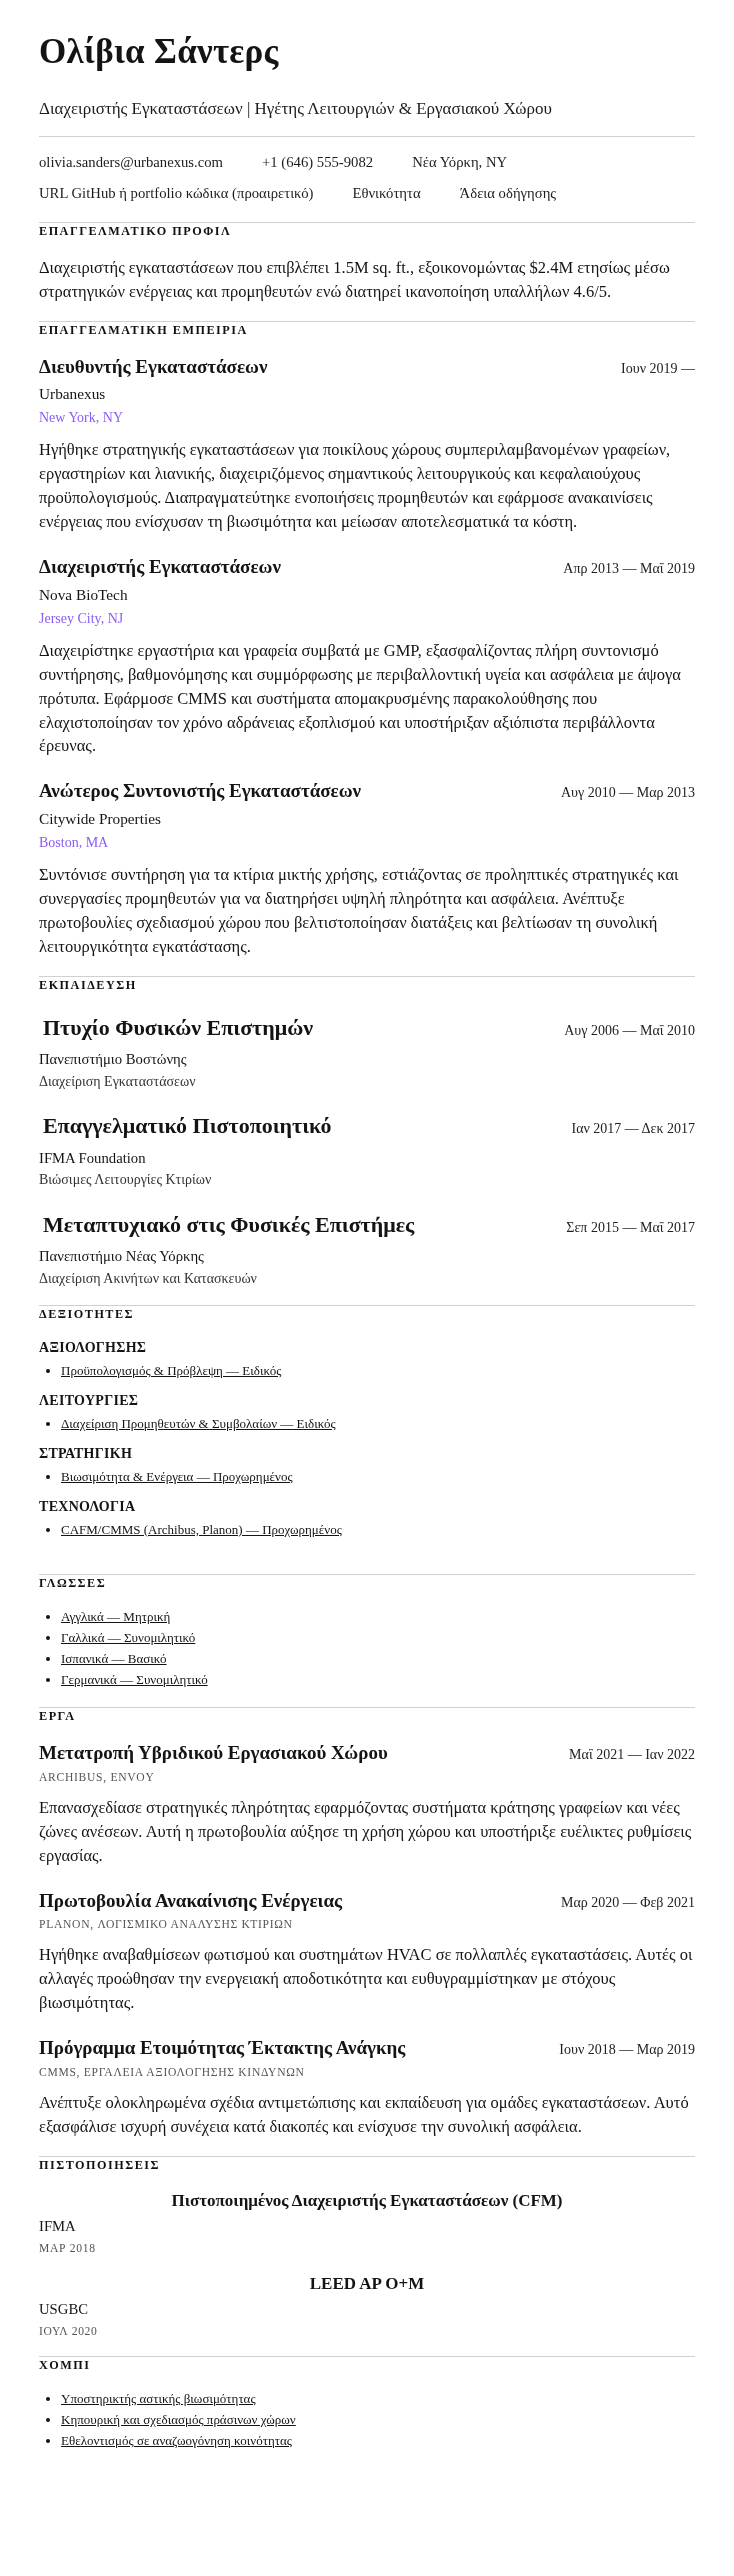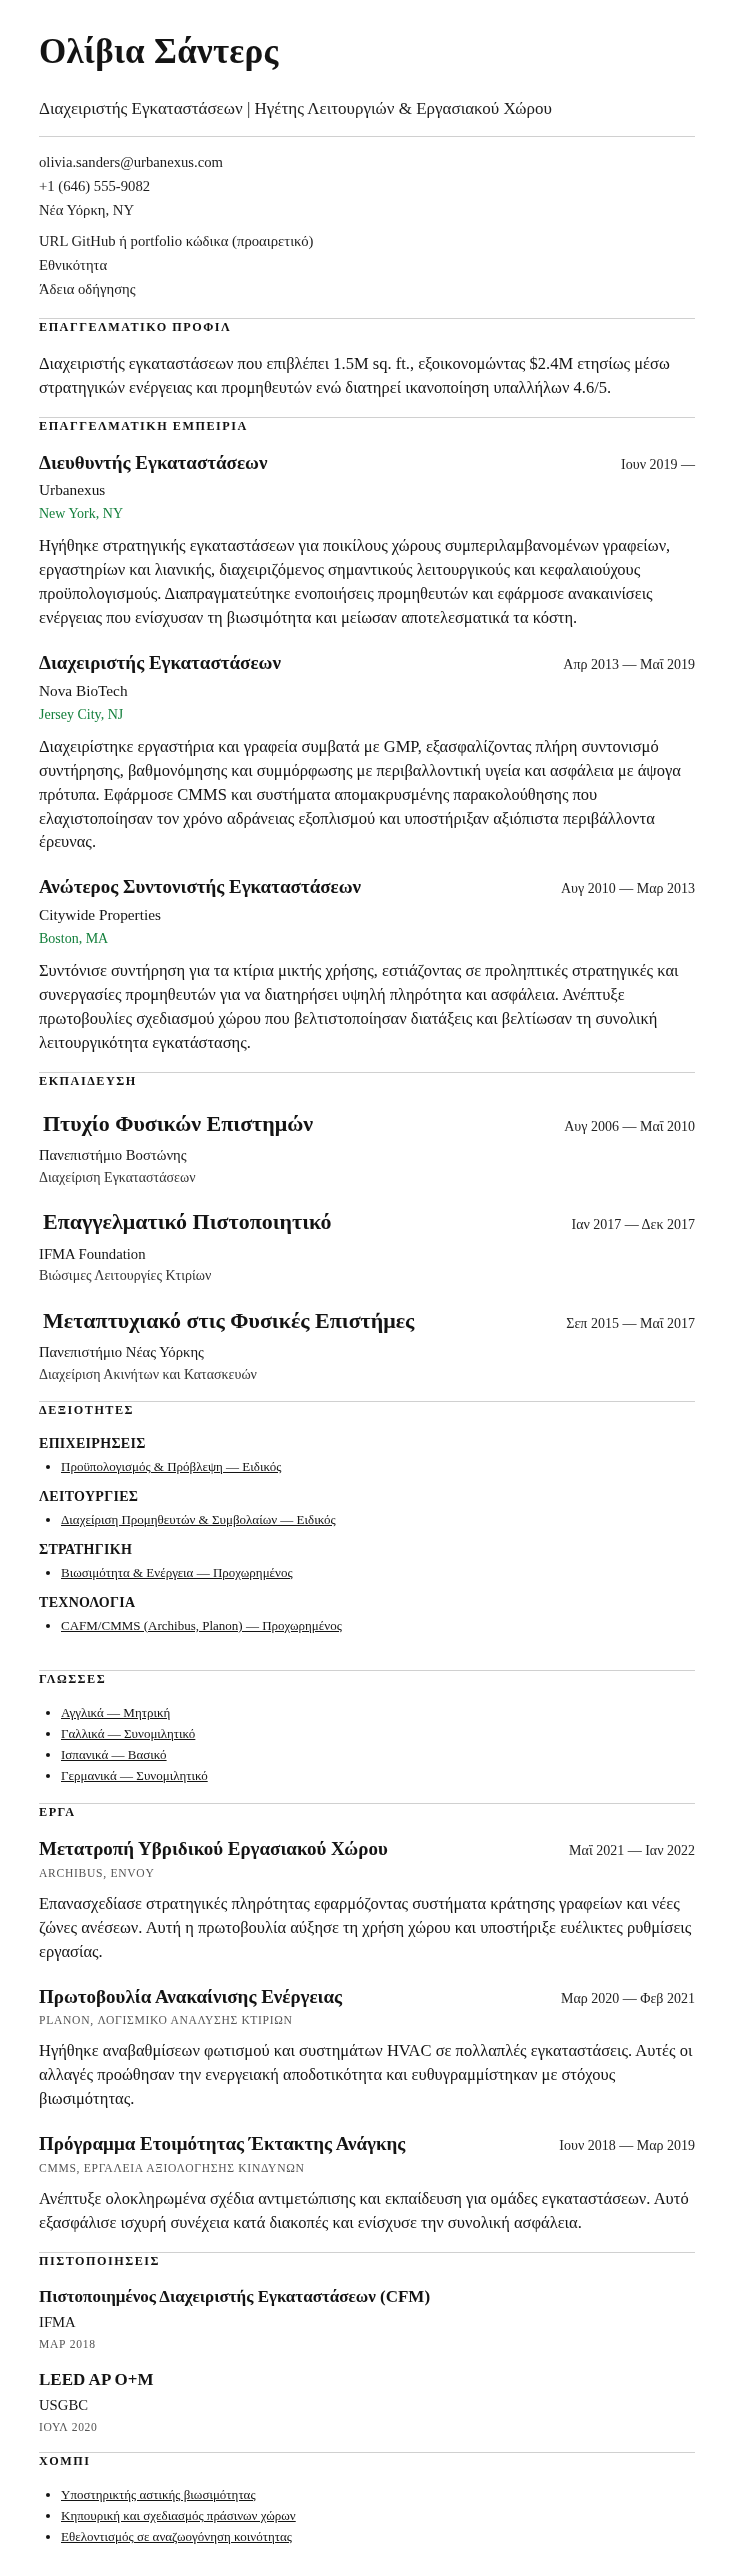--- a/index.html
+++ b/index.html
@@ -38,21 +38,20 @@
     margin: 0;
   }
   .contact { padding: 16px 0 18.4px; }
   .contact-row {
     display: flex;
     flex-wrap: wrap;
     column-gap: 39px;
     row-gap: 4.9px;
     font-size: 14.7px;
     line-height: 1.3;
-    flex-direction: column;
   }
   .contact-row + .contact-row { margin-top: 12.2px; }
   .contact-item { color: #1c1c1c; }
 
   
   .section {
     border-top: 0.6px solid #d0d0d0;
     padding: 1px 0 17px;
   }
   .section-heading {
@@ -85,21 +84,21 @@
     line-height: 1.25;
     margin: 0;
   }
   .entry-dates {
     font-size: 14px;
     color: #222222;
     white-space: nowrap;
     flex-shrink: 0;
   }
   .entry-company { font-size: 15.3px; line-height: 1.3; margin-top: 6.1px; }
-  .entry-location { font-size: 14px; line-height: 1.3; margin-top: 4.9px; color: #15803d; }
+  .entry-location { font-size: 14px; line-height: 1.3; margin-top: 4.9px; color: #8b5cf6; }
   .entry-desc { margin-top: 11px; }
   .entry-tools {
     font-size: 11.6px;
     letter-spacing: 0.7px;
     text-transform: uppercase;
     color: #555555;
     margin-top: 4.9px;
     line-height: 1.3;
   }
 
@@ -129,21 +128,21 @@
     font-size: 13px;
     line-height: 1.45;
     margin-bottom: 2.4px;
     text-decoration: underline;
   }
   ul.bullet-list li:last-child { margin-bottom: 0; }
 
   
   .cert-entry { margin-bottom: 17px; }
   .cert-entry:last-child { margin-bottom: 0; }
-  .cert-title { font-size: 17px; font-weight: 700; line-height: 1.3; margin: 0; }
+  .cert-title { font-size: 17px; font-weight: 700; line-height: 1.3; margin: 0; text-align: center; }
   .cert-issuer { font-size: 14.7px; line-height: 1.3; margin-top: 4.9px; }
   .cert-date {
     font-size: 11.6px;
     letter-spacing: 0.7px;
     text-transform: uppercase;
     color: #555555;
     margin-top: 4.9px;
     line-height: 1.3;
   }
 </style>
@@ -237,21 +236,21 @@
       </div>
       <div class="edu-inst">Πανεπιστήμιο Νέας Υόρκης</div>
       <div class="edu-field">Διαχείριση Ακινήτων και Κατασκευών</div>
     </article>
   </section>
 
   <section class="section">
     <h2 class="section-heading">ΔΕΞΙΟΤΗΤΕΣ</h2>
 
     <div class="skill-group">
-      <h3 class="skill-category">ΕΠΙΧΕΙΡΗΣΕΙΣ</h3>
+      <h3 class="skill-category">ΑΞΙΟΛΟΓΗΣΗΣ</h3>
       <ul class="bullet-list">
         <li>Προϋπολογισμός &amp; Πρόβλεψη — Ειδικός</li>
       </ul>
     </div>
 
     <div class="skill-group">
       <h3 class="skill-category">ΛΕΙΤΟΥΡΓΙΕΣ</h3>
       <ul class="bullet-list">
         <li>Διαχείριση Προμηθευτών &amp; Συμβολαίων — Ειδικός</li>
       </ul>

